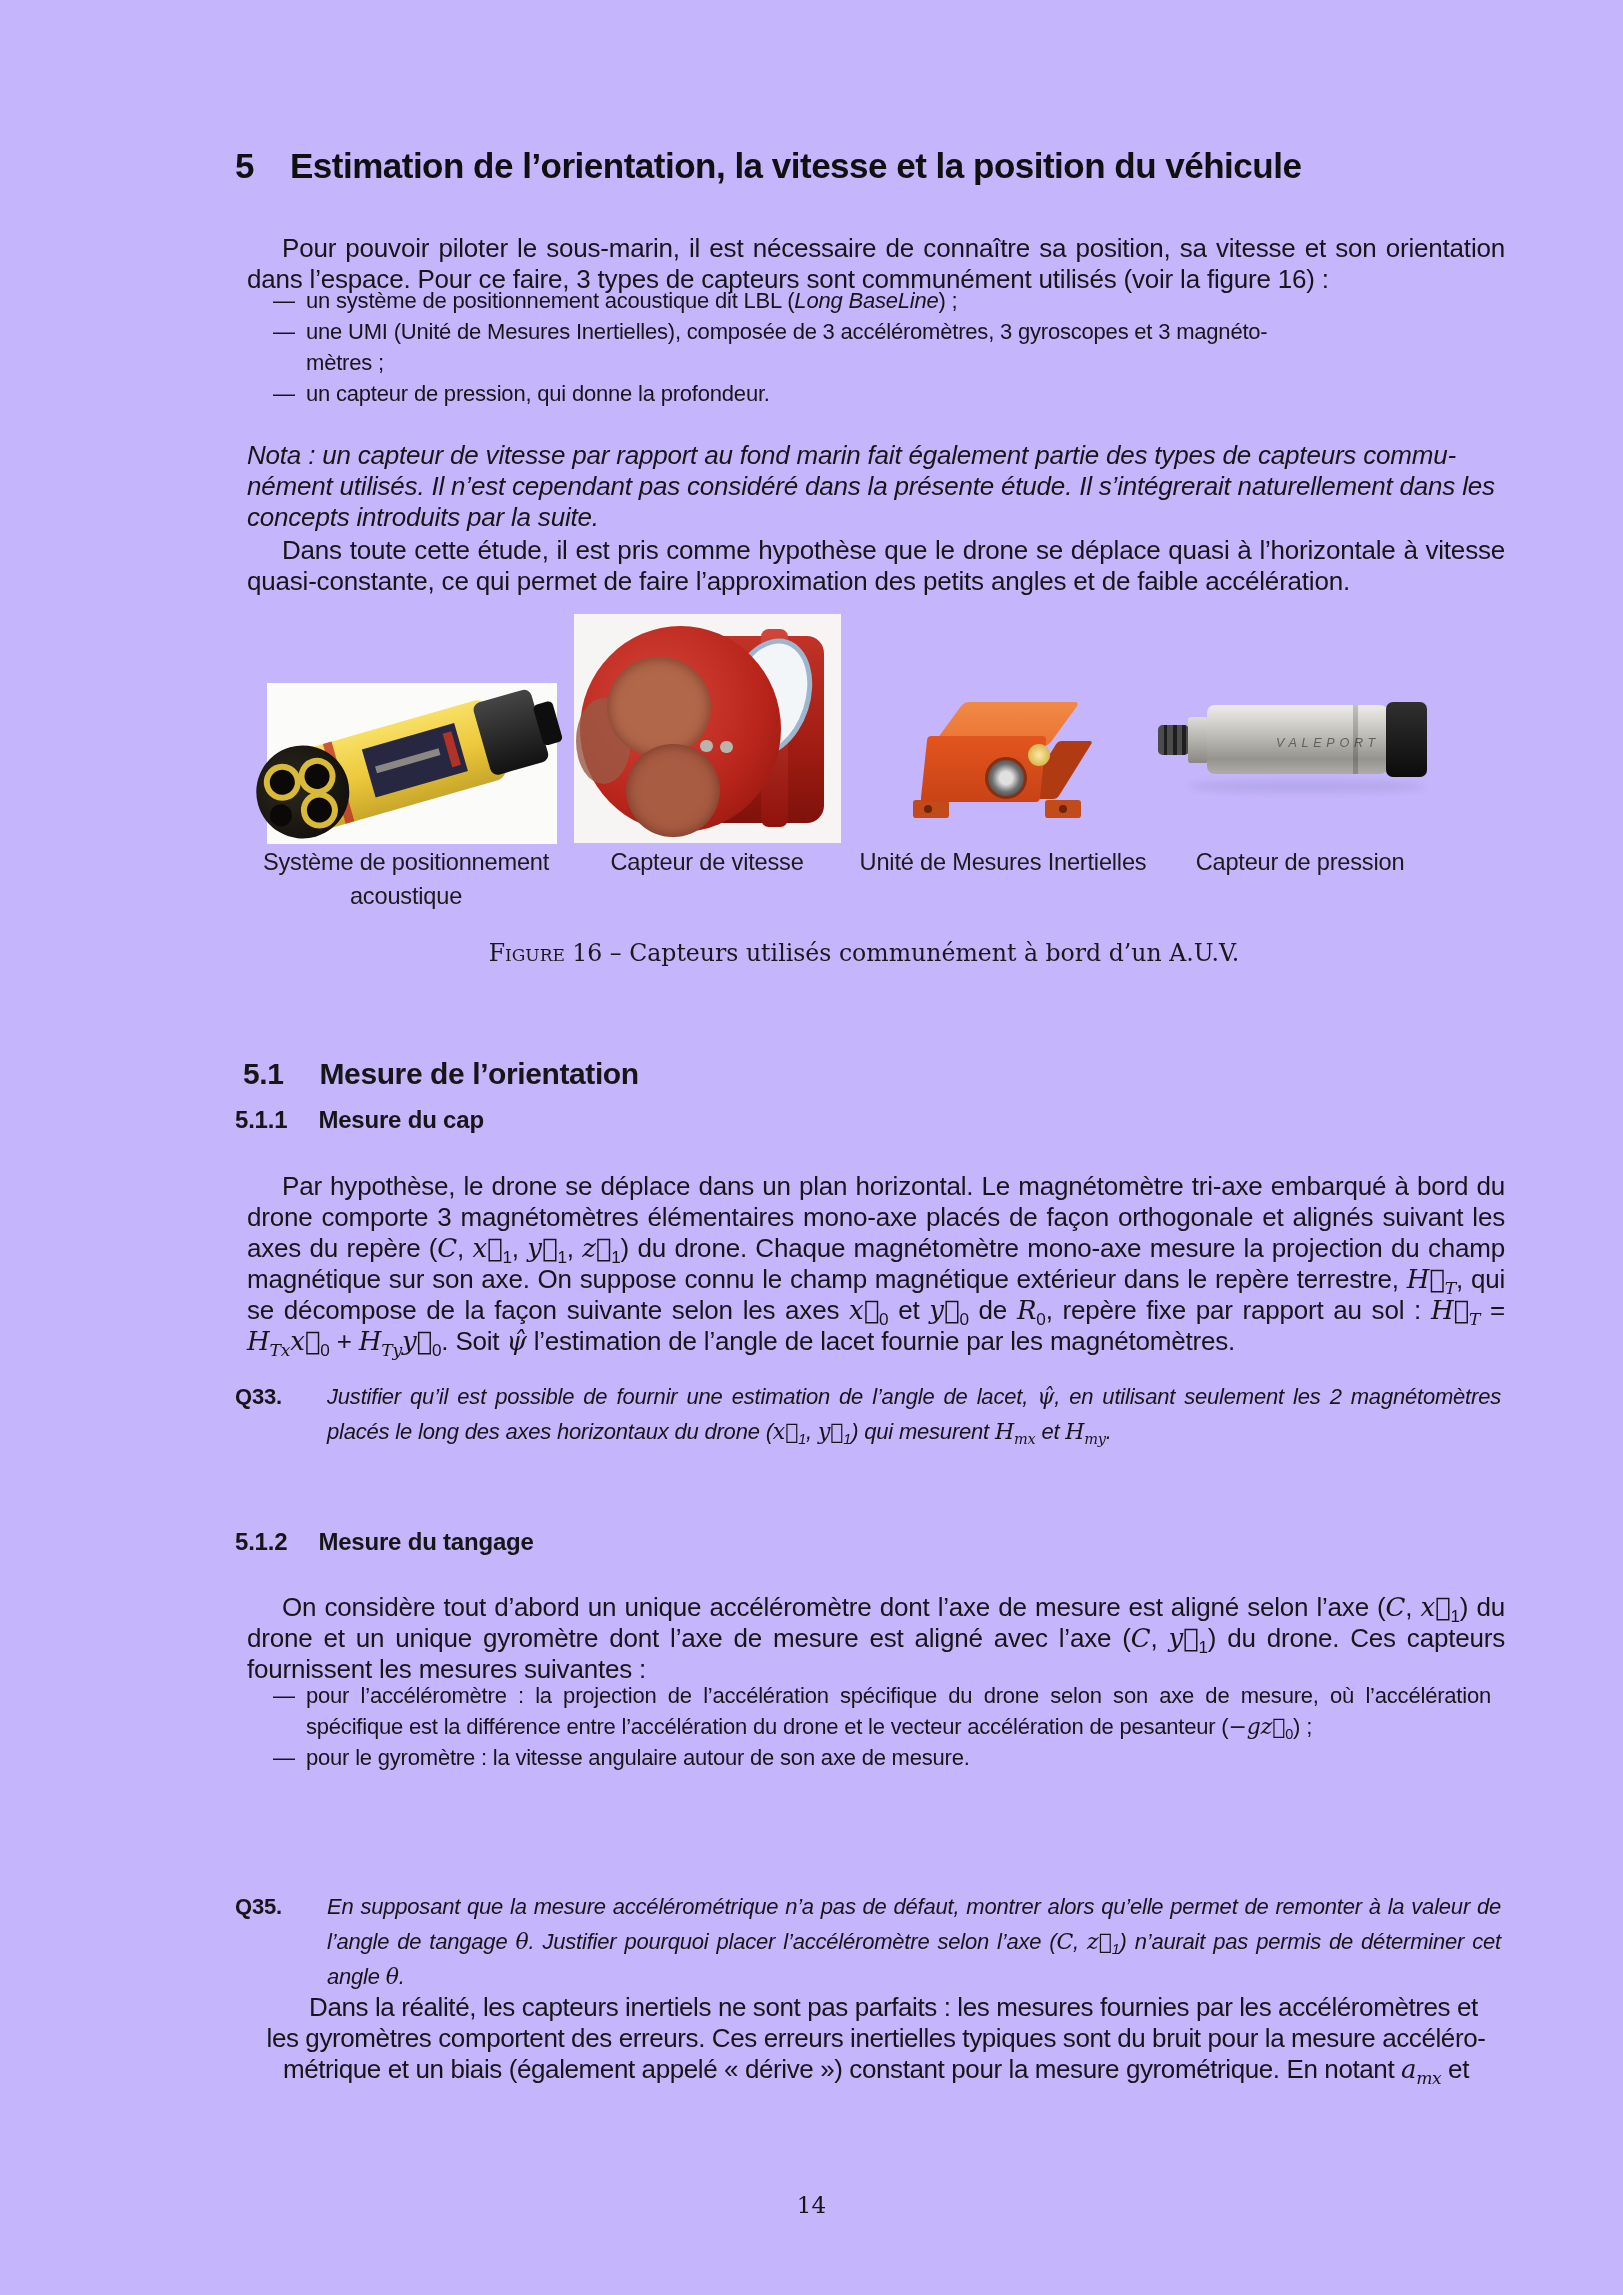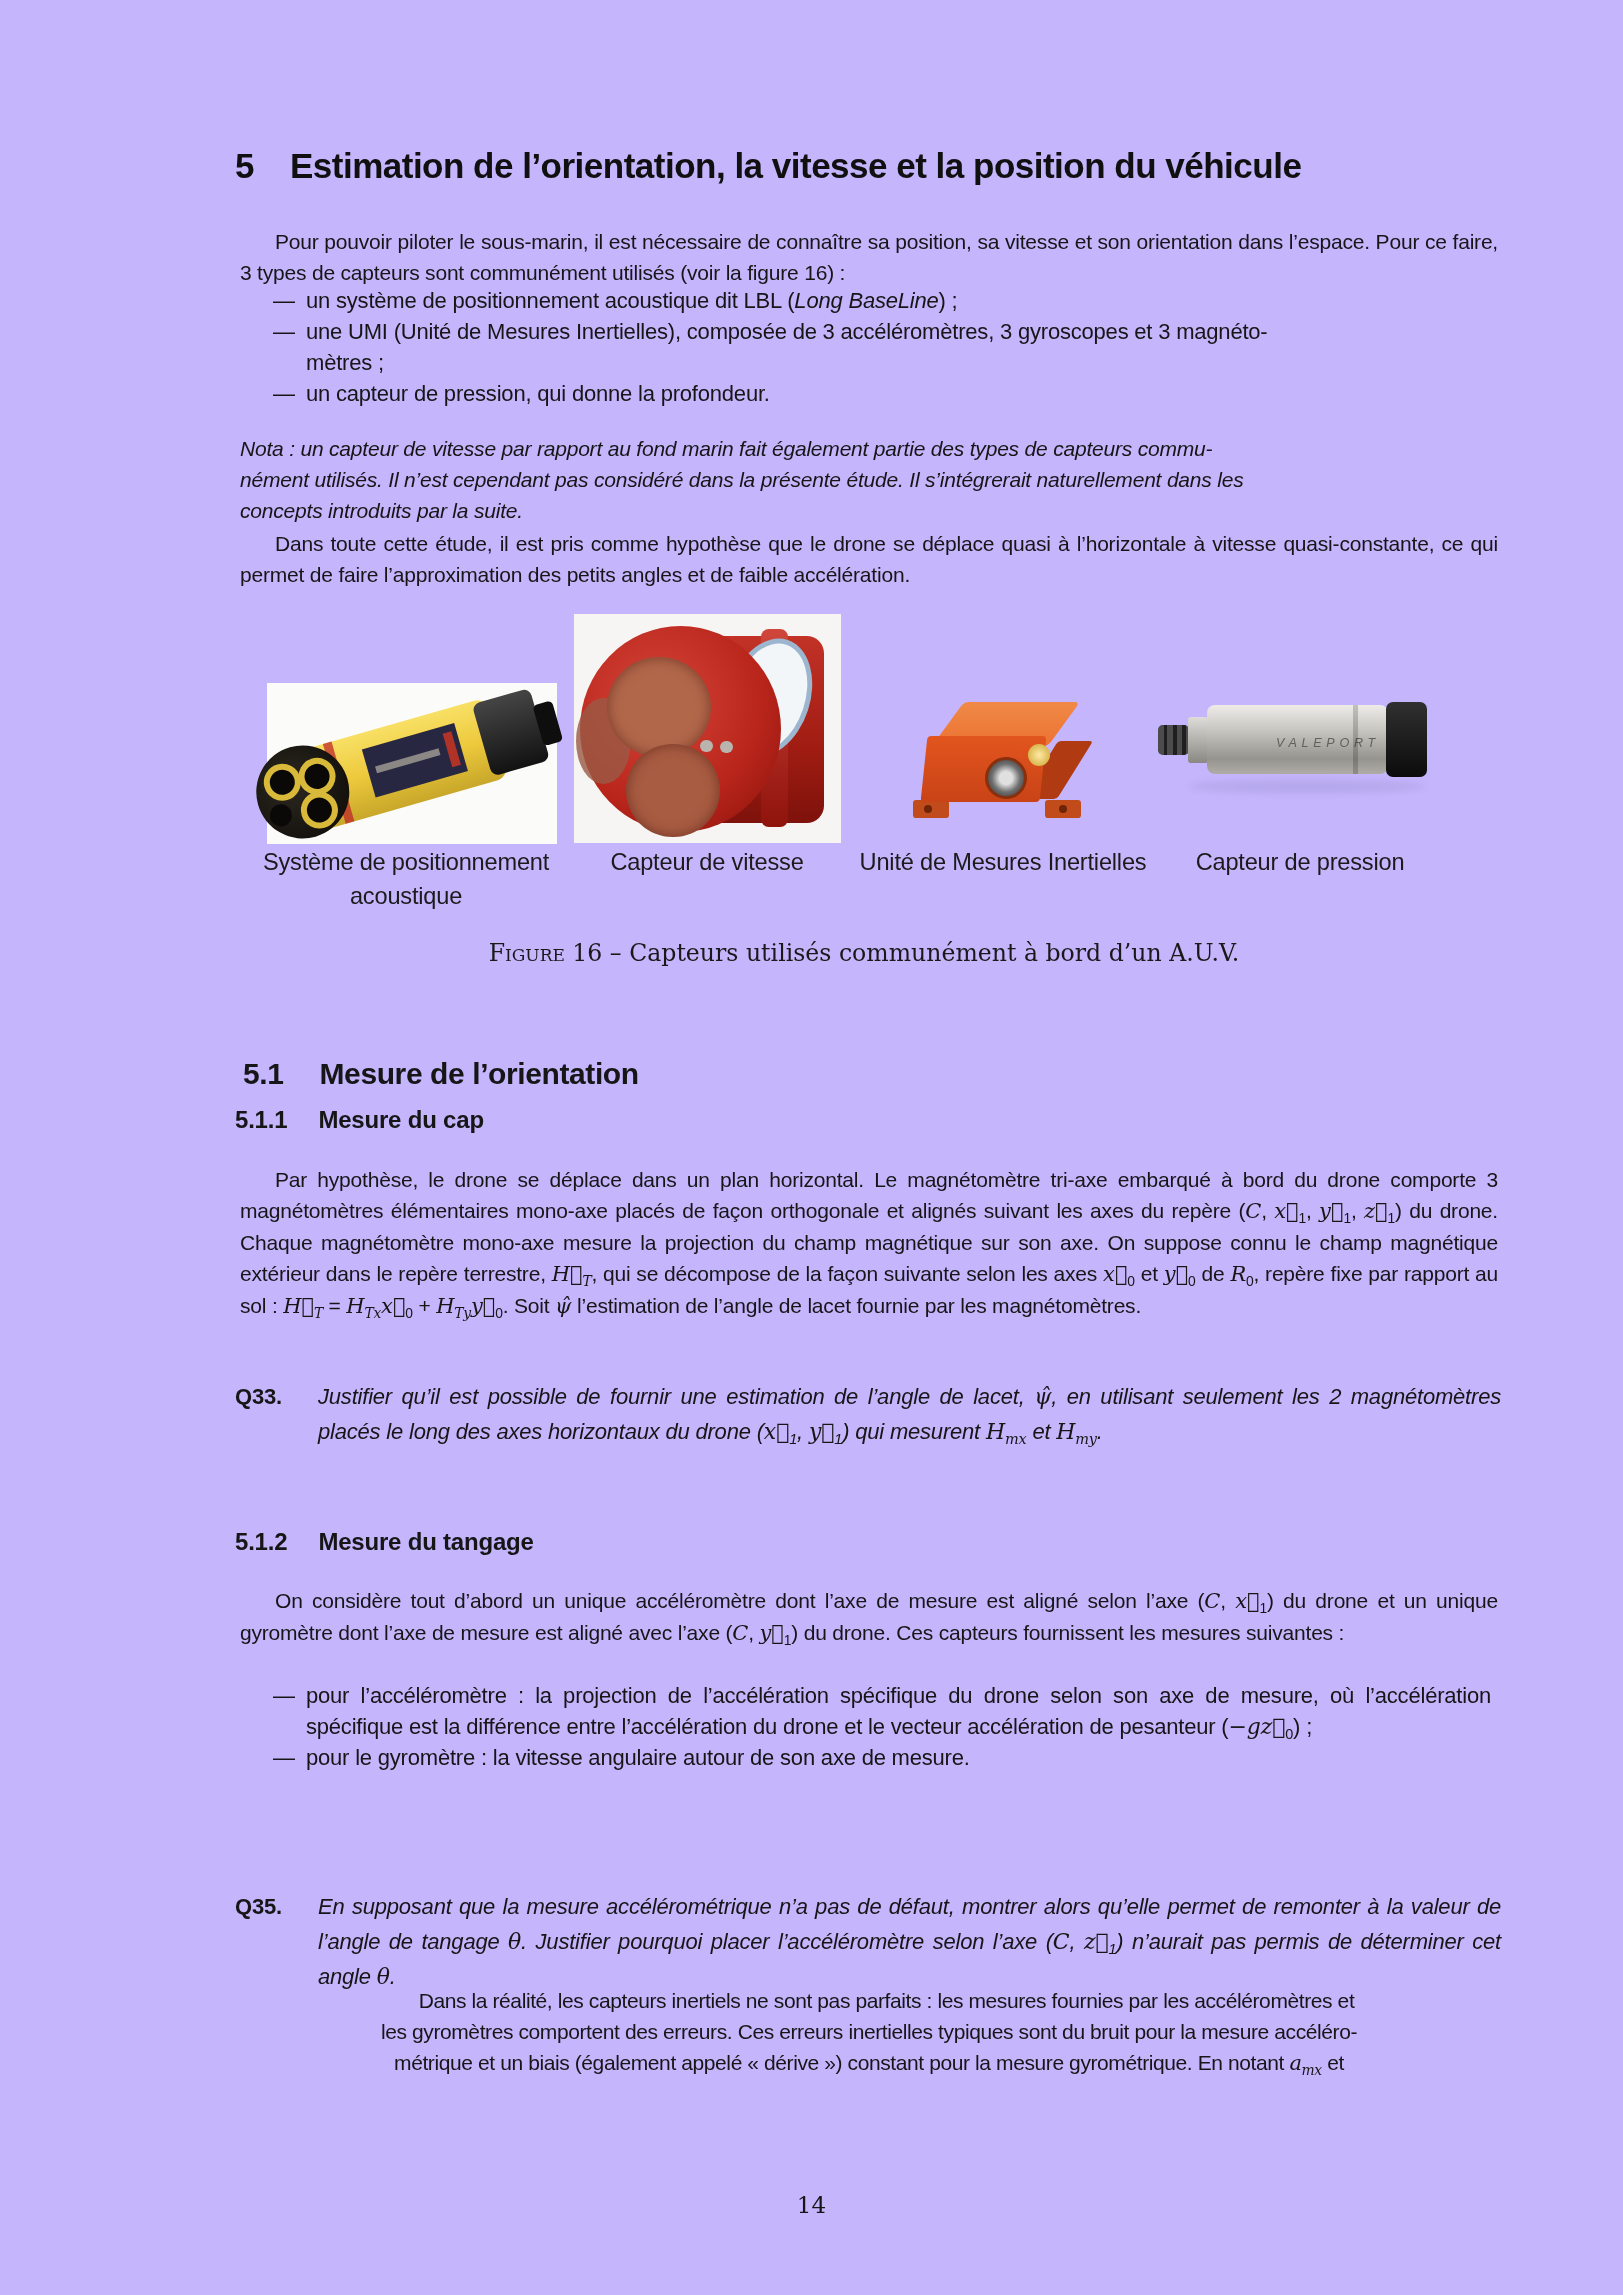--- a/index.html
+++ b/index.html
@@ -8,40 +8,40 @@
   
   .h1{position:absolute;left:235px;top:146px;font-size:35px;font-weight:bold;letter-spacing:-0.5px;color:#101010;white-space:nowrap;}
   .h1 .num{margin-right:36px;}
   .h2{position:absolute;left:235px;top:1049px;font-size:30px;font-weight:bold;letter-spacing:-0.4px;margin:8px;white-space:nowrap;}
   .h2 .num{margin-right:36px;}
   .h3{position:absolute;left:235px;font-size:24px;font-weight:bold;letter-spacing:-0.2px;margin:0;white-space:nowrap;}
   .h3 .num{margin-right:31px;}
   .pos-h511{top:1106px;}
   .pos-h512{top:1528px;}
   
-  .body{position:absolute;left:235px;width:1258px;font-size:21px;line-height:31px;letter-spacing:-0.2px;margin:5px;text-align:justify;}
+  .body{position:absolute;left:235px;width:1258px;font-size:26px;line-height:31px;letter-spacing:-0.2px;margin:12px;text-align:justify;}
   .indent{text-indent:35px;}
   .tight{letter-spacing:-0.4px;}
   .pos-p1{top:221px;}
   .pos-nota{top:428px;}
   .pos-p2{top:523px;}
   .pos-pcap{top:1159px;}
   .pos-ptang{top:1580px;}
   .pos-phyp{top:1810px;}
   .pos-preal{top:1980px;text-align:center;}
   .nota{font-style:italic;text-align:left;}
   
   .list{position:absolute;left:273px;width:1218px;font-size:22px;line-height:31px;letter-spacing:-0.2px;}
   .pos-list1{top:285px;}
   .pos-list2{top:1680px;}
   .li{display:flex;}
   .dash{width:33px;flex:none;}
   .litext{flex:1;text-align:justify;}
   
-  .question{position:absolute;left:235px;width:1266px;display:flex;font-size:22px;line-height:35px;letter-spacing:-0.2px;}
+  .question{position:absolute;left:235px;width:1266px;display:flex;font-size:22px;line-height:35px;letter-spacing:-0.2px;gap:9px;}
   .qlabel{width:83px;flex:none;font-weight:bold;}
   .qtext{flex:1;font-style:italic;text-align:justify;}
   .pos-q33{top:1379px;}
   .pos-q34{top:1488px;}
   .pos-q35{top:1889px;}
   
   .m{font-family:"DejaVu Serif","Liberation Serif",serif;font-style:italic;}
   .it{font-style:italic;}
   sub{font-size:66%;line-height:0;}
   

